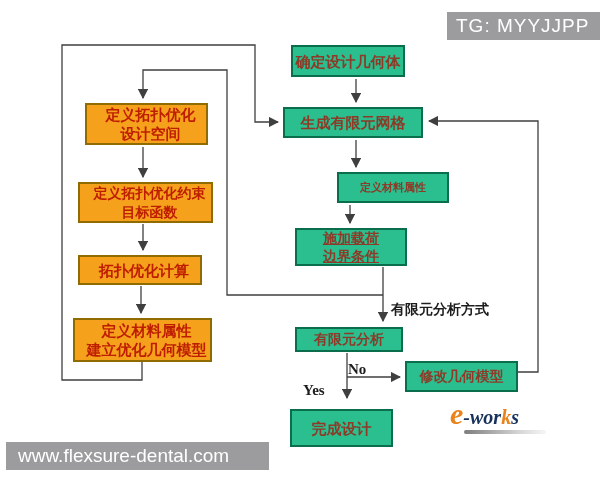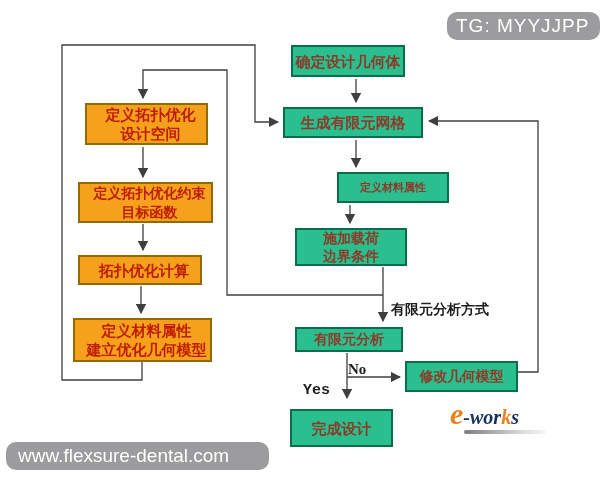--- a/index.html
+++ b/index.html
@@ -19,32 +19,32 @@
   .orange{background:var(--orange-fill,#f5a11c); border:2px solid var(--orange-border,#8f6b00); color:var(--orange-text,#bf1d00);padding-left:8px;}
   .green{background:var(--green-fill,#2bbe8f); border:2px solid var(--green-border,#0a6e4d); color:var(--green-text,#8d3a28);}
 
   .pos-b1{left:85px;  top:103px; width:123px; height:42px;}
   .pos-b2{left:78px;  top:182px; width:135px; height:41px; font-size:14px;}
   .pos-b3{left:78px;  top:255px; width:124px; height:30px;}
   .pos-b4{left:73px;  top:318px; width:139px; height:44px;}
   .pos-g1{left:291px; top:45px;  width:114px; height:32px;}
   .pos-g2{left:283px; top:107px; width:140px; height:31px;}
   .pos-g3{left:303px; top:172px; width:112px;  height:31px; font-size:11px;margin-left:34px;}
-  .pos-g4{left:295px; top:228px; width:112px; height:38px; font-size:14px; line-height:18px;}
+  .pos-g4{left:295px; top:228px; width:112px; height:38px; font-size:14px; line-height:18px;text-decoration:underline;}
   .pos-g5{left:295px; top:327px; width:108px; height:25px; font-size:14px;}
   .pos-g6{left:405px; top:361px; width:113px; height:31px; font-size:14px;}
   .pos-g7{left:290px; top:409px; width:103px; height:38px;}
 
   .flabel{position:absolute; color:#1d1d1d; font-size:14px; font-weight:bold; white-space:nowrap;}
   .lab-topo{left:231px; top:273px;}
   .lab-fea {left:391px; top:301px;}
   .lab-no  {left:348px; top:361px; font-family:"Liberation Serif",serif; font-size:15px;}
-  .lab-yes {left:303px; top:382px; font-family:Liberation Mono, monospace; font-size:15px;}
+  .lab-yes {left:303px; top:382px; font-family:Liberation Serif, serif; font-size:15px;}
 
-  .wm{position:absolute; box-sizing:border-box; background:var(--watermark-bg,#9c9c9e); color:var(--watermark-text,#fff);border-radius:10px;}
+  .wm{position:absolute; box-sizing:border-box; background:var(--watermark-bg,#9c9c9e); color:var(--watermark-text,#fff);}
   .wm-tg{left:447px; top:12px; width:153px; height:28px; font-size:19px; line-height:28px; padding-left:9px; letter-spacing:1px;}
   .wm-site{left:6px; top:442px; width:263px; height:28px; font-size:19px; line-height:28px; padding-left:12px;}
 
   .eworks{position:absolute; left:450px; top:400px; width:102px; height:40px;}
   .eworks .row{display:flex; align-items:baseline;}
   .eworks .e{color:var(--logo-orange,#e8831d); font:italic bold 30px "Liberation Serif",serif; line-height:28px;}
   .eworks .t{color:var(--logo-navy,#16315b); font:italic bold 20px "Liberation Serif",serif;}
   .eworks .k{color:var(--logo-orange,#e8831d); font:italic bold 20px "Liberation Serif",serif;}
   .eworks .swoosh{margin-top:1px; margin-left:14px; height:4px; width:82px; border-radius:2px;
     background:linear-gradient(to right,#7d7d7d,#d9d9d9 70%,#f5f5f5);}

